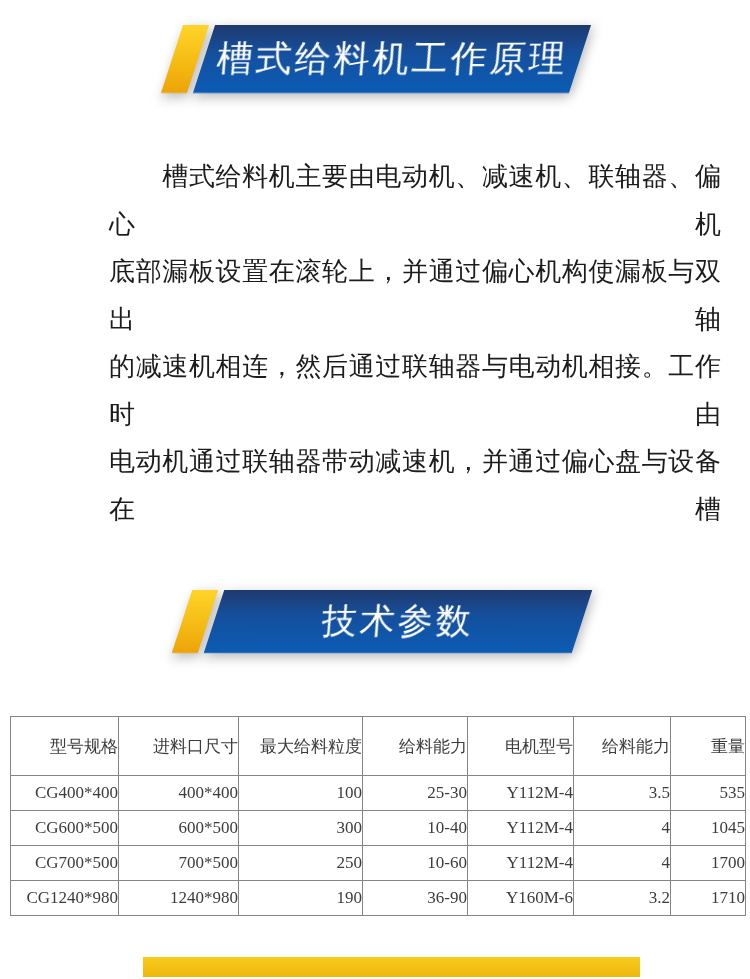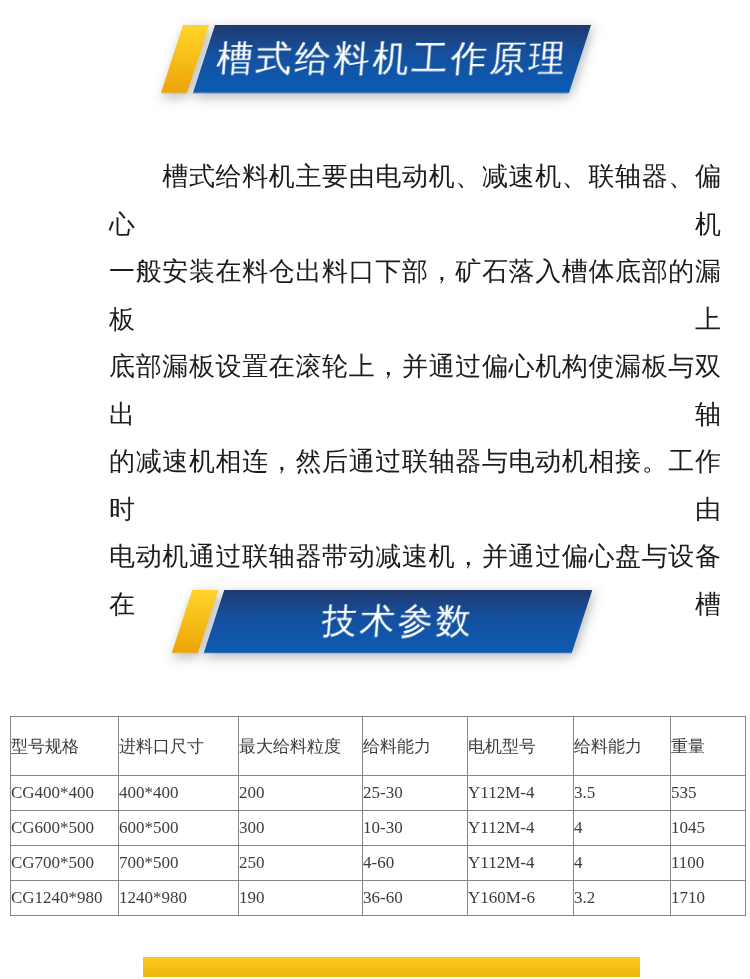--- a/index.html
+++ b/index.html
@@ -64,21 +64,21 @@
     left: 10px;
     top: 716px;
     width: 735px;
     border-collapse: collapse;
     table-layout: fixed;
     font-family: "Liberation Serif", "DejaVu Serif", serif;
     color: #3c3c3c;
   }
   .spec-table th, .spec-table td {
     border: 1px solid #858585;
-    text-align: left;
+    text-align: right;
     vertical-align: middle;
     font-weight: normal;
     font-size: 17px;
     padding: 0;
     overflow: hidden;
   }
   .spec-table thead th { height: 58px; }
   .spec-table tbody td { height: 34px; }
 
   
@@ -98,21 +98,20 @@
 
   <div class="banner" id="banner-principle">
     <div class="banner-accent"></div>
     <div class="banner-plate">
       <span class="banner-title">槽式给料机工作原理</span>
     </div>
   </div>
 
   <div class="paragraph">
     <div class="para-line">　　槽式给料机主要由电动机、减速机、联轴器、偏心机</div>
-    <div class="para-line">一般安装在料仓出料口下部，矿石落入槽体底部的漏板上</div>
     <div class="para-line">底部漏板设置在滚轮上，并通过偏心机构使漏板与双出轴</div>
     <div class="para-line">的减速机相连，然后通过联轴器与电动机相接。工作时由</div>
     <div class="para-line">电动机通过联轴器带动减速机，并通过偏心盘与设备在槽</div>
   </div>
 
   <div class="banner" id="banner-specs">
     <div class="banner-accent"></div>
     <div class="banner-plate">
       <span class="banner-title">技术参数</span>
     </div>
@@ -136,49 +135,49 @@
         <th>给料能力</th>
         <th>电机型号</th>
         <th>给料能力</th>
         <th>重量</th>
       </tr>
     </thead>
     <tbody>
       <tr>
         <td>CG400*400</td>
         <td>400*400</td>
-        <td>200</td>
+        <td>100</td>
         <td>25-30</td>
         <td>Y112M-4</td>
         <td>3.5</td>
         <td>535</td>
       </tr>
       <tr>
         <td>CG600*500</td>
         <td>600*500</td>
         <td>300</td>
-        <td>10-30</td>
+        <td>10-40</td>
         <td>Y112M-4</td>
         <td>4</td>
         <td>1045</td>
       </tr>
       <tr>
         <td>CG700*500</td>
         <td>700*500</td>
         <td>250</td>
-        <td>4-60</td>
+        <td>10-60</td>
         <td>Y112M-4</td>
         <td>4</td>
-        <td>1100</td>
+        <td>1700</td>
       </tr>
       <tr>
         <td>CG1240*980</td>
         <td>1240*980</td>
         <td>190</td>
-        <td>36-60</td>
+        <td>36-90</td>
         <td>Y160M-6</td>
         <td>3.2</td>
         <td>1710</td>
       </tr>
     </tbody>
   </table>
 
   <div class="bottom-bar"></div>
 
 </div>

